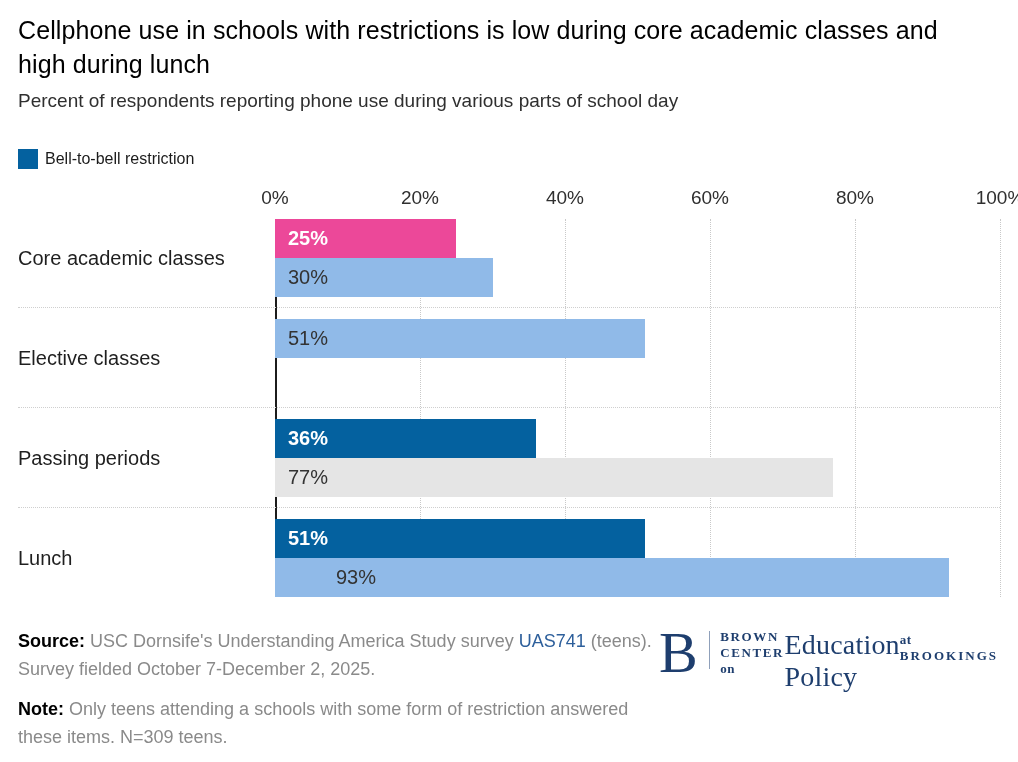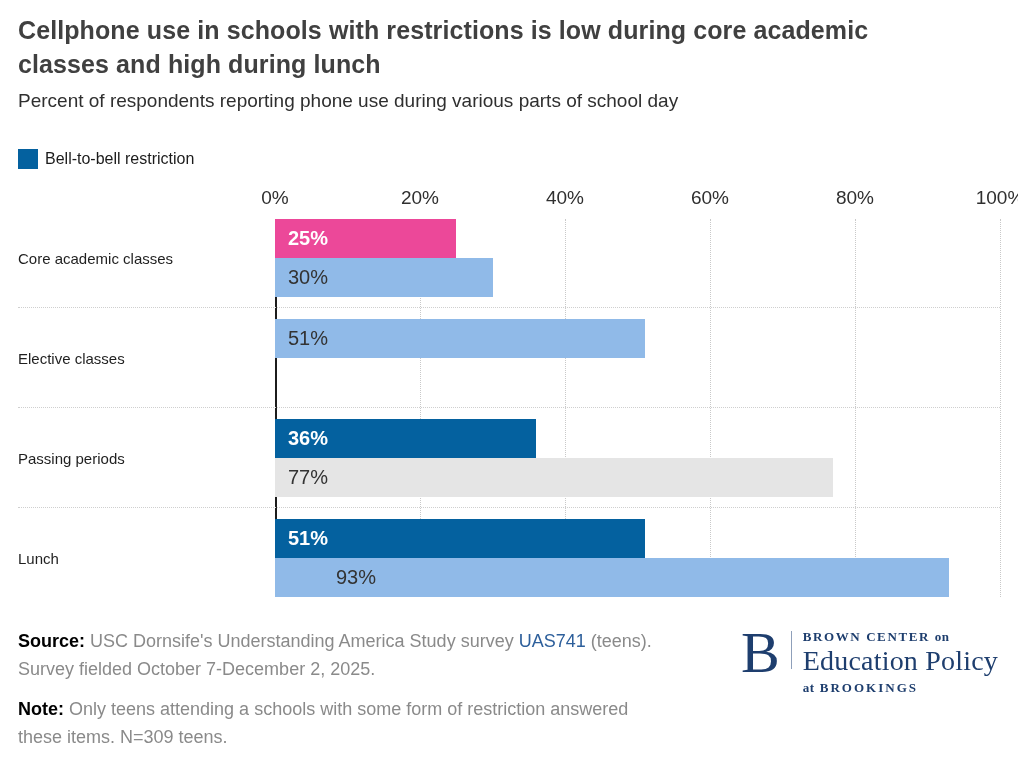--- a/index.html
+++ b/index.html
@@ -1,55 +1,55 @@
 <!DOCTYPE html>
 <html><head>
 <meta charset="utf-8">
 <style>
   * { margin:0; padding:0; box-sizing:border-box; }
   html,body { width:1018px; height:762px; background:#ffffff; overflow:hidden;
               font-family:"Liberation Sans", sans-serif; }
   .page { width:1018px; height:762px; padding:14px 18px 0 18px; position:relative; }
 
-  .title { font-size:25px; font-weight:700; color:#404040; line-height:1.34; max-width:930px; letter-spacing:0.1px; }
+  .title { font-size:25px; font-weight:400; color:#000000; line-height:1.34; max-width:930px; letter-spacing:0.1px; }
   .subtitle { margin-top:9px; font-size:19px; color:#2f2f2f; }
 
   .legend { margin-top:37px; display:flex; align-items:center; gap:26px; }
   .legend-item { display:flex; align-items:center; gap:7px; }
   .swatch { width:20px; height:20px; display:inline-block; }
   .legend-label { font-size:16px; color:#1b1b1b; }
 
   .chart { margin-top:18px; }
   .axis-row { position:relative; height:24px; margin-left:257px; margin-right:0; margin-bottom:8px; }
   .tick { position:absolute; transform:translateX(-50%); font-size:19px; color:#2f2f2f; white-space:nowrap; }
 
   .chart-body { position:relative; }
   .grid-layer { position:absolute; left:257px; right:0; top:0; bottom:0; z-index:0; }
   .gridline { position:absolute; top:0; bottom:0; width:0; border-left:1px dotted #c9c9c9; }
   .axis-line { position:absolute; left:0; top:0; bottom:0; width:2px; background:#1c1c1c; z-index:2; }
 
   .chart-row { display:flex; align-items:center; position:relative; z-index:1; height:78px; }
-  .cat-label { width:257px; font-size:15px; color:#1f1f1f; flex-shrink:0; }
+  .cat-label { width:257px; font-size:20px; color:#1f1f1f; flex-shrink:0; }
   .bars { flex:1; display:flex; flex-direction:column; height:78px; }
   .bar { height:39px; display:flex; align-items:center; }
   .bar .val { padding-left:13px; font-size:20px; white-space:nowrap; }
   .bar.s0 .val { color:#ffffff; font-weight:700; }
   .bar.s1 .val { color:#333333; font-weight:400; }
   .row-sep { border-top:1px dotted #cfcfcf; margin:10px 0 11px 0; position:relative; z-index:1; }
 
   .footer { margin-top:30px; display:flex; justify-content:space-between; align-items:flex-start; }
   .foot-text { max-width:645px; font-size:18px; line-height:1.58; color:#8a8a8a; }
   .foot-text p + p { margin-top:11px; }
   .foot-text b { color:#000000; font-weight:700; }
   .src-link { color:#2d5f9b; text-decoration:none; cursor:pointer; }
 
   .logo { display:flex; align-items:flex-start; color:#1e3e6e; margin-top:2px; margin-right:2px; }
   .logo-b { font-family:"Liberation Serif", serif; font-size:58px; line-height:0.82; font-weight:400; }
   .logo-div { width:1px; height:38px; background:#8fa0ba; margin:2px 11px 0 11px; }
-  .logo-text { display:flex; flex-direction:column; }
+  .logo-text { display:flex; flex-direction:row; }
   .logo-line1 { font-family:"Liberation Serif", serif; font-size:13px; letter-spacing:1.6px; font-weight:700; }
   .logo-line1 .lc { text-transform:lowercase; letter-spacing:0.5px; font-weight:700; }
   .logo-line2 { font-family:"Liberation Serif", serif; font-size:28px; line-height:1.15; letter-spacing:0.2px; }
   .logo-line3 { font-family:"Liberation Serif", serif; font-size:13px; letter-spacing:2px; font-weight:700; margin-top:3px; }
   .logo-line3 .lc { letter-spacing:0.5px; }
 </style>
 </head>
 <body>
 
 <div class="page">

